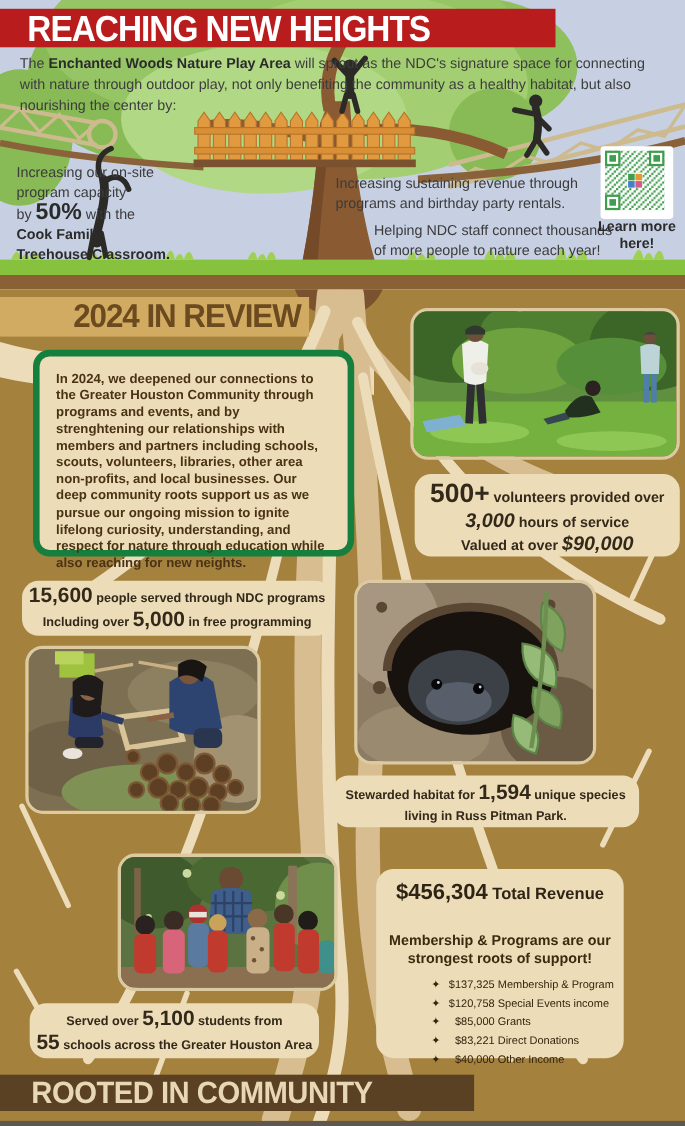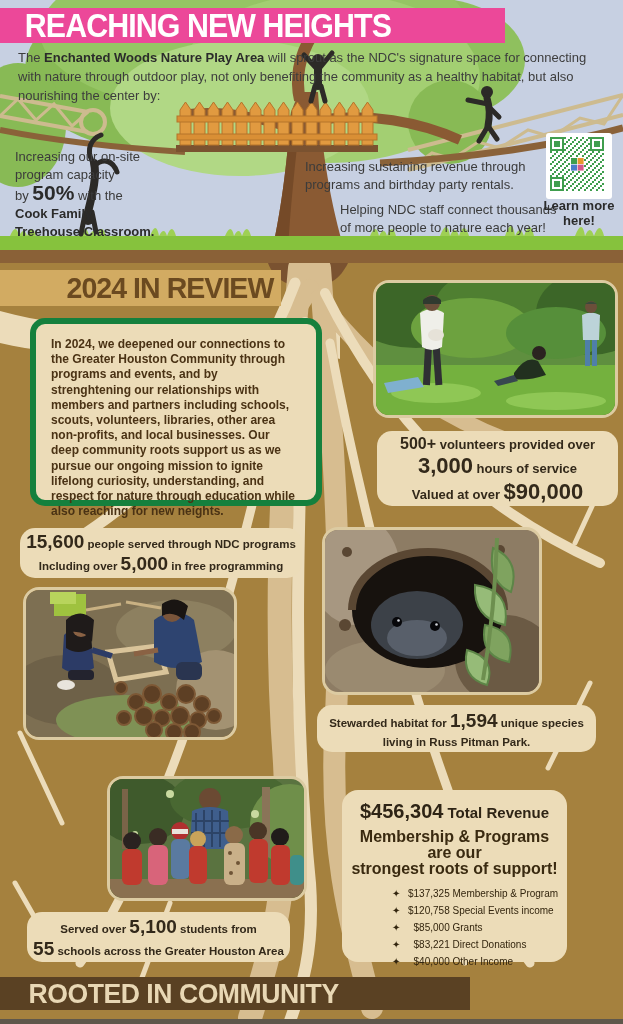--- a/index.html
+++ b/index.html
@@ -2,21 +2,21 @@
 <html><head>
 <meta charset="utf-8">
 <style>
   html,body{margin:0;padding:0;background:#888;}
   #poster{position:relative;width:623px;height:1024px;overflow:hidden;
     font-family:"Liberation Sans",sans-serif;background:#c7d0e2;}
   .abs{position:absolute;}
   svg{display:block;}
 
   
-  #title-banner{left:0;top:8px;width:505px;height:35px;background:#ec4899;
+  #title-banner{left:0;top:8px;width:505px;height:35px;background:#b91c1c;
     color:#fff;font-weight:bold;font-size:33px;line-height:35px;white-space:nowrap;text-decoration:underline;}
   #title-banner .t{display:inline-block;transform:scaleX(.92);transform-origin:0 50%;padding-left:27px;letter-spacing:-1px;}
   #intro{left:18px;top:49px;width:590px;font-size:13px;line-height:1.45;color:#3d3d3d;}
   #intro b{color:#2b2b2b;}
   #capacity{left:15px;top:148px;width:185px;font-size:13px;line-height:18px;color:#3b3b3b;}
   #capacity .pct{font-size:21px;font-weight:bold;color:#2b2b2b;}
   #capacity .b{font-weight:bold;color:#2b2b2b;}
   #rev-note{left:305px;top:158px;width:300px;font-size:13px;line-height:18px;color:#3b3b3b;}
   #staff-note{left:340px;top:201px;width:290px;font-size:13px;line-height:18px;color:#3b3b3b;}
   #qr-box{left:546px;top:133px;width:62px;height:62px;background:#fff;border-radius:3px;padding:2px;}
@@ -29,37 +29,37 @@
   #review-banner .t{display:inline-block;transform:scaleX(.95);transform-origin:0 50%;padding-left:70px;letter-spacing:-1px;}
   .card{background:#ecdcb8;border-radius:15px;color:#33291a;}
   #para-card{left:30px;top:318px;width:292px;height:188px;border:6px solid #15803d;
     box-sizing:border-box;padding:13px 15px;font-size:12px;line-height:15.2px;font-weight:bold;color:#4a3214;}
   .photo{border:3px solid #dccba2;border-radius:16px;overflow:hidden;box-sizing:border-box;}
   #photo-volunteers{left:373px;top:280px;width:245px;height:138px;}
   #stats-volunteers{left:377px;top:431px;width:241px;height:75px;padding-top:4px;box-sizing:border-box;}
   #stats-people{left:20px;top:528px;width:282px;height:50px;padding-top:3px;box-sizing:border-box;}
   #photo-pinecones{left:23px;top:587px;width:214px;height:153px;}
   #photo-owl{left:322px;top:527px;width:220px;height:168px;}
-  #stats-species{left:317px;top:705px;width:279px;height:47px;padding-top:5px;box-sizing:border-box;}
+  #stats-species{left:302px;top:705px;width:279px;height:47px;padding-top:5px;box-sizing:border-box;}
   #photo-students{left:107px;top:776px;width:200px;height:125px;}
   #stats-students{left:27px;top:912px;width:263px;height:50px;padding-top:4px;box-sizing:border-box;}
   .stat{text-align:center;font-weight:bold;}
-  .stat .n1{font-size:16px;margin-top:10px;} .stat .n2{font-size:22px;}
+  .stat .n1{font-size:24px;margin-top:10px;} .stat .n2{font-size:18px;font-style:italic;}
   .stat .sm{font-size:13px;} .stat .xs{font-size:11.5px;} .stat .nm{font-size:19px;}
   .stat div{white-space:nowrap;}
 
   #revenue-card{left:342px;top:790px;width:225px;height:172px;border-radius:16px;padding:10px 8px 0 8px;box-sizing:border-box;}
   #revenue-card .total{text-align:center;white-space:nowrap;font-weight:bold;color:#2e2415;}
   #revenue-card .total .n{font-size:20px;} #revenue-card .total .l{font-size:15px;}
-  #revenue-card .sub{text-align:center;font-weight:bold;font-size:16px;line-height:16px;color:#3a2a10;margin-top:6px;}
+  #revenue-card .sub{text-align:center;font-weight:bold;font-size:13px;line-height:16px;color:#3a2a10;margin-top:24px;}
   #revenue-card ul{list-style:none;margin:8px 0 0 0;padding:0 0 0 10px;}
   #revenue-card li{font-size:10px;font-weight:normal;line-height:17px;color:#33250e;white-space:nowrap;margin-left:32px;}
   #revenue-card li .bullet{display:inline-block;width:16px;color:#33250e;}
 
-  #footer-banner{left:0;top:977px;width:470px;height:33px;background:#5a4123;color:#e8d7b4;
+  #footer-banner{left:0;top:977px;width:431px;height:33px;background:#5a4123;color:#e8d7b4;
     font-weight:bold;font-size:28px;line-height:33px;white-space:nowrap;}
   #footer-banner .t{display:inline-block;transform:scaleX(.95);transform-origin:0 50%;padding-left:30px;letter-spacing:-.5px;}
   #bottom-strip{left:0;top:1019px;width:623px;height:5px;background:#5e574b;}
 </style>
 </head>
 <body>
 
 <div id="poster">
 
   <svg class="abs" style="left:0;top:0" width="623" height="263" viewBox="0 0 623 263">

